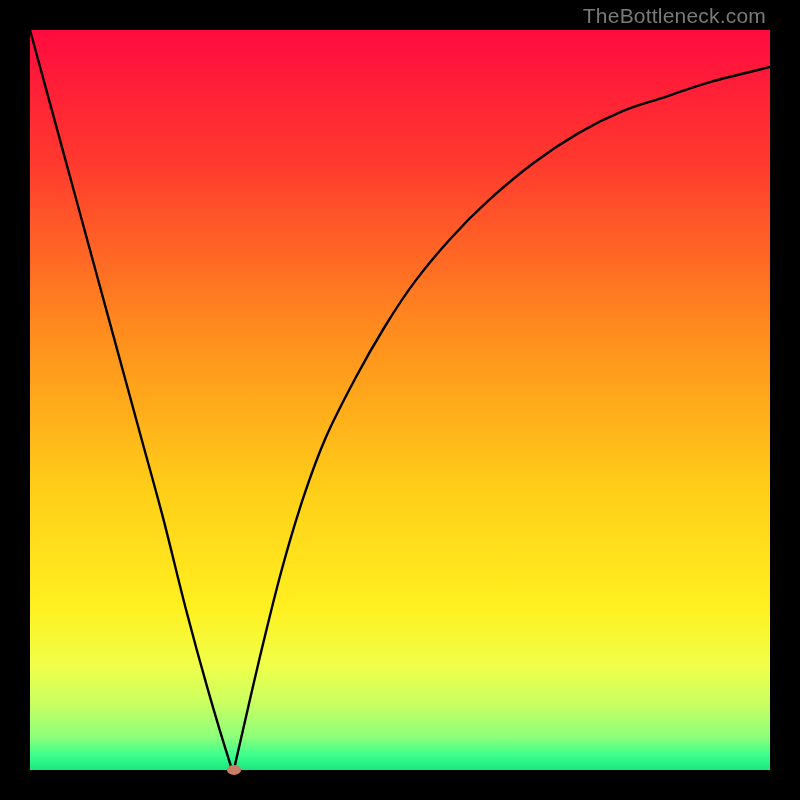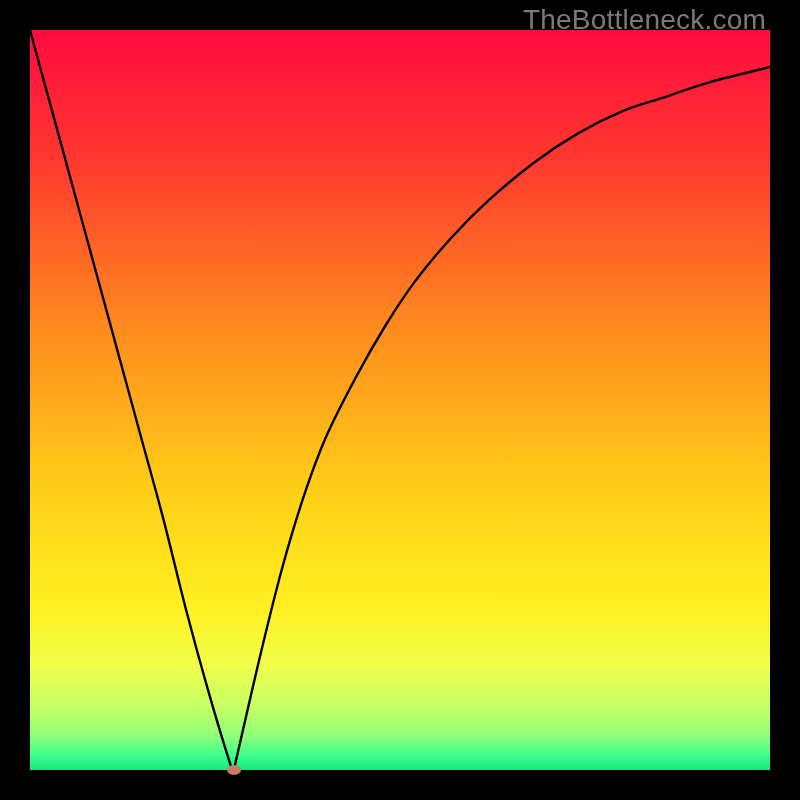--- a/index.html
+++ b/index.html
@@ -26,21 +26,21 @@
     background: #fff;
   }
   .gradient {
     position: absolute;
     left: 0; top: 0; right: 0; bottom: 0;
   }
   .attribution {
     position: absolute;
     top: 4px;
     right: 34px;
-    font-size: 28px;
+    font-size: 21px;
     color: #7a7a7a;
     font-weight: 500;
     letter-spacing: 0.2px;
   }
   svg.curve {
     position: absolute;
     left: 0; top: 0;
   }
   .min-marker {
     position: absolute;

